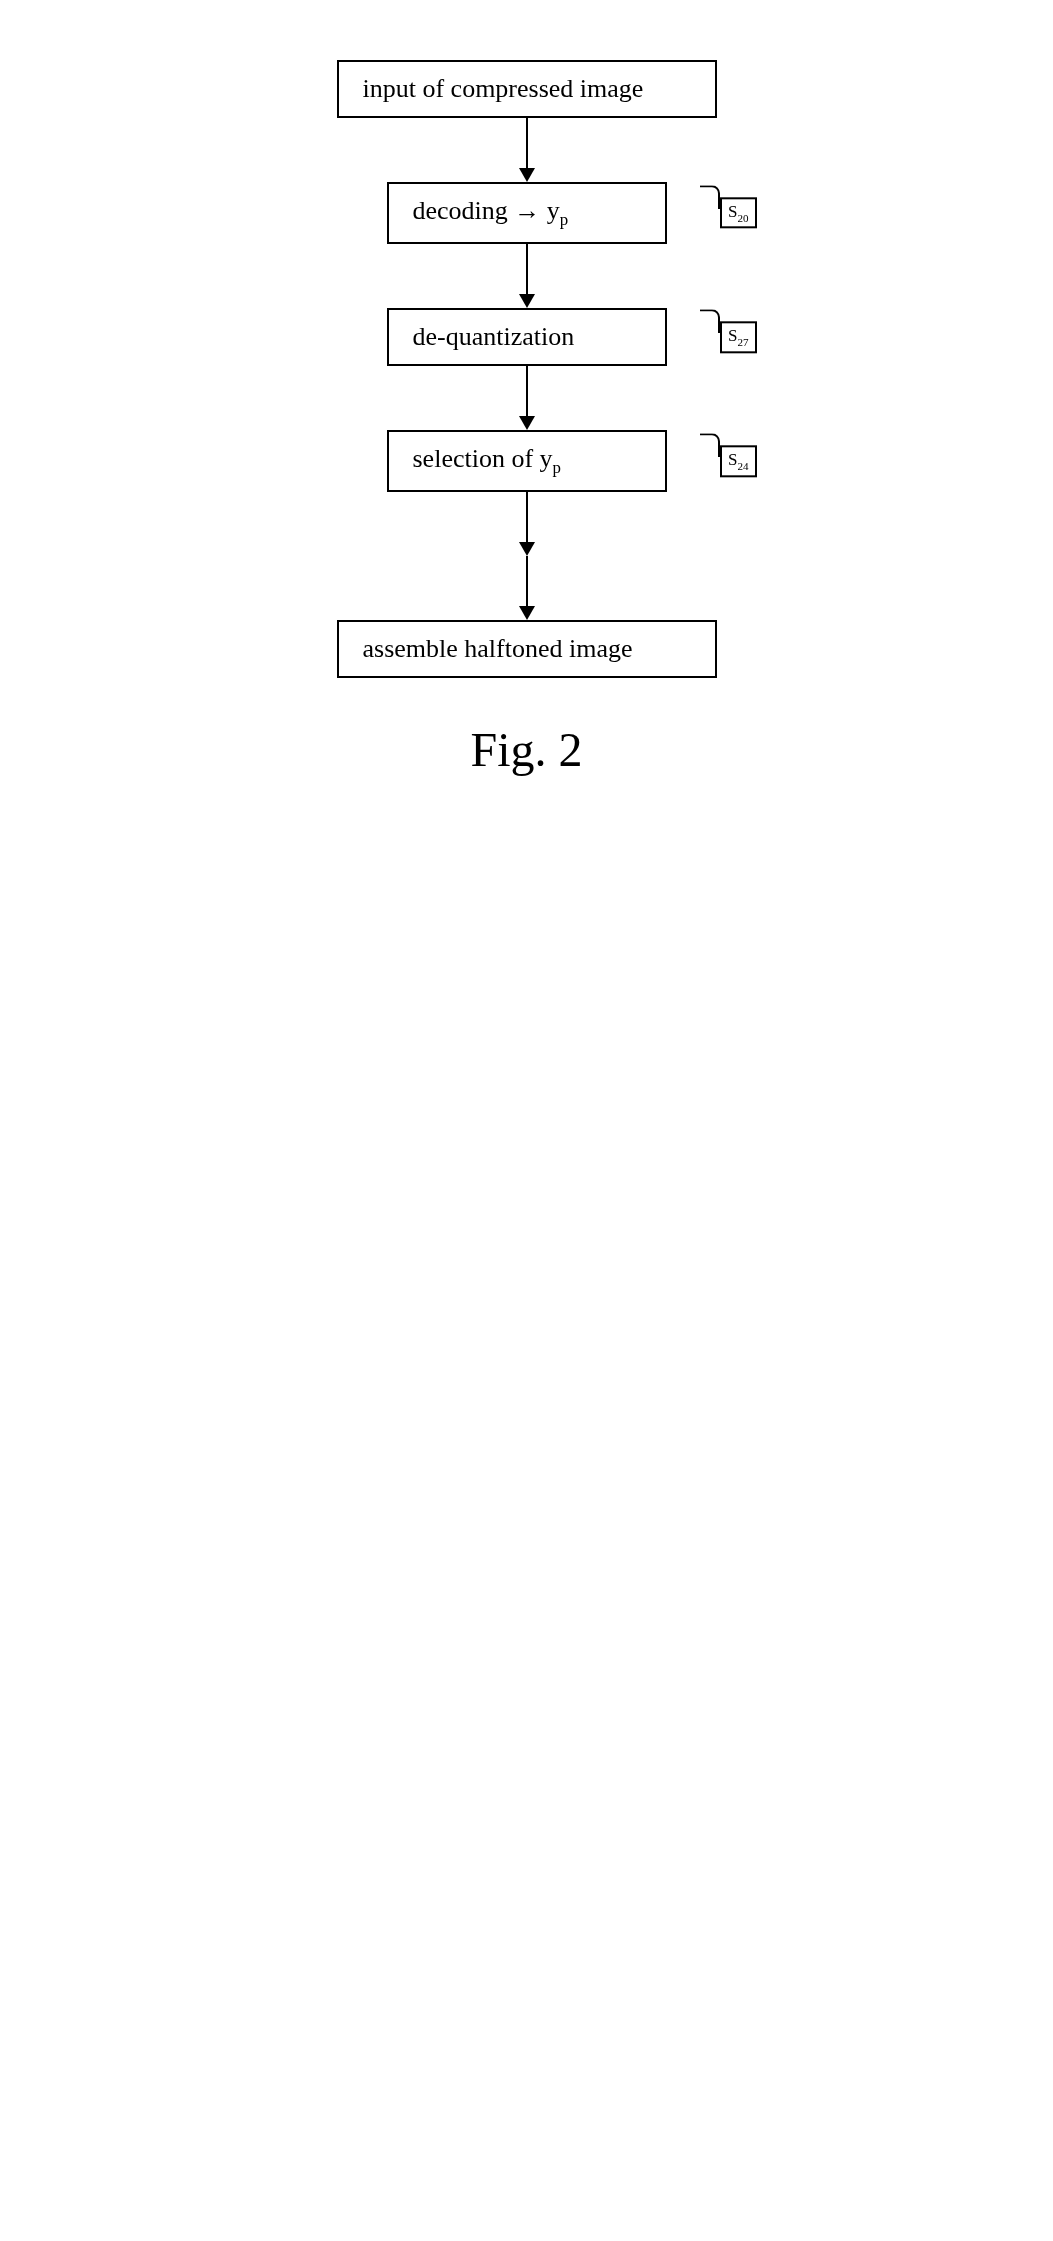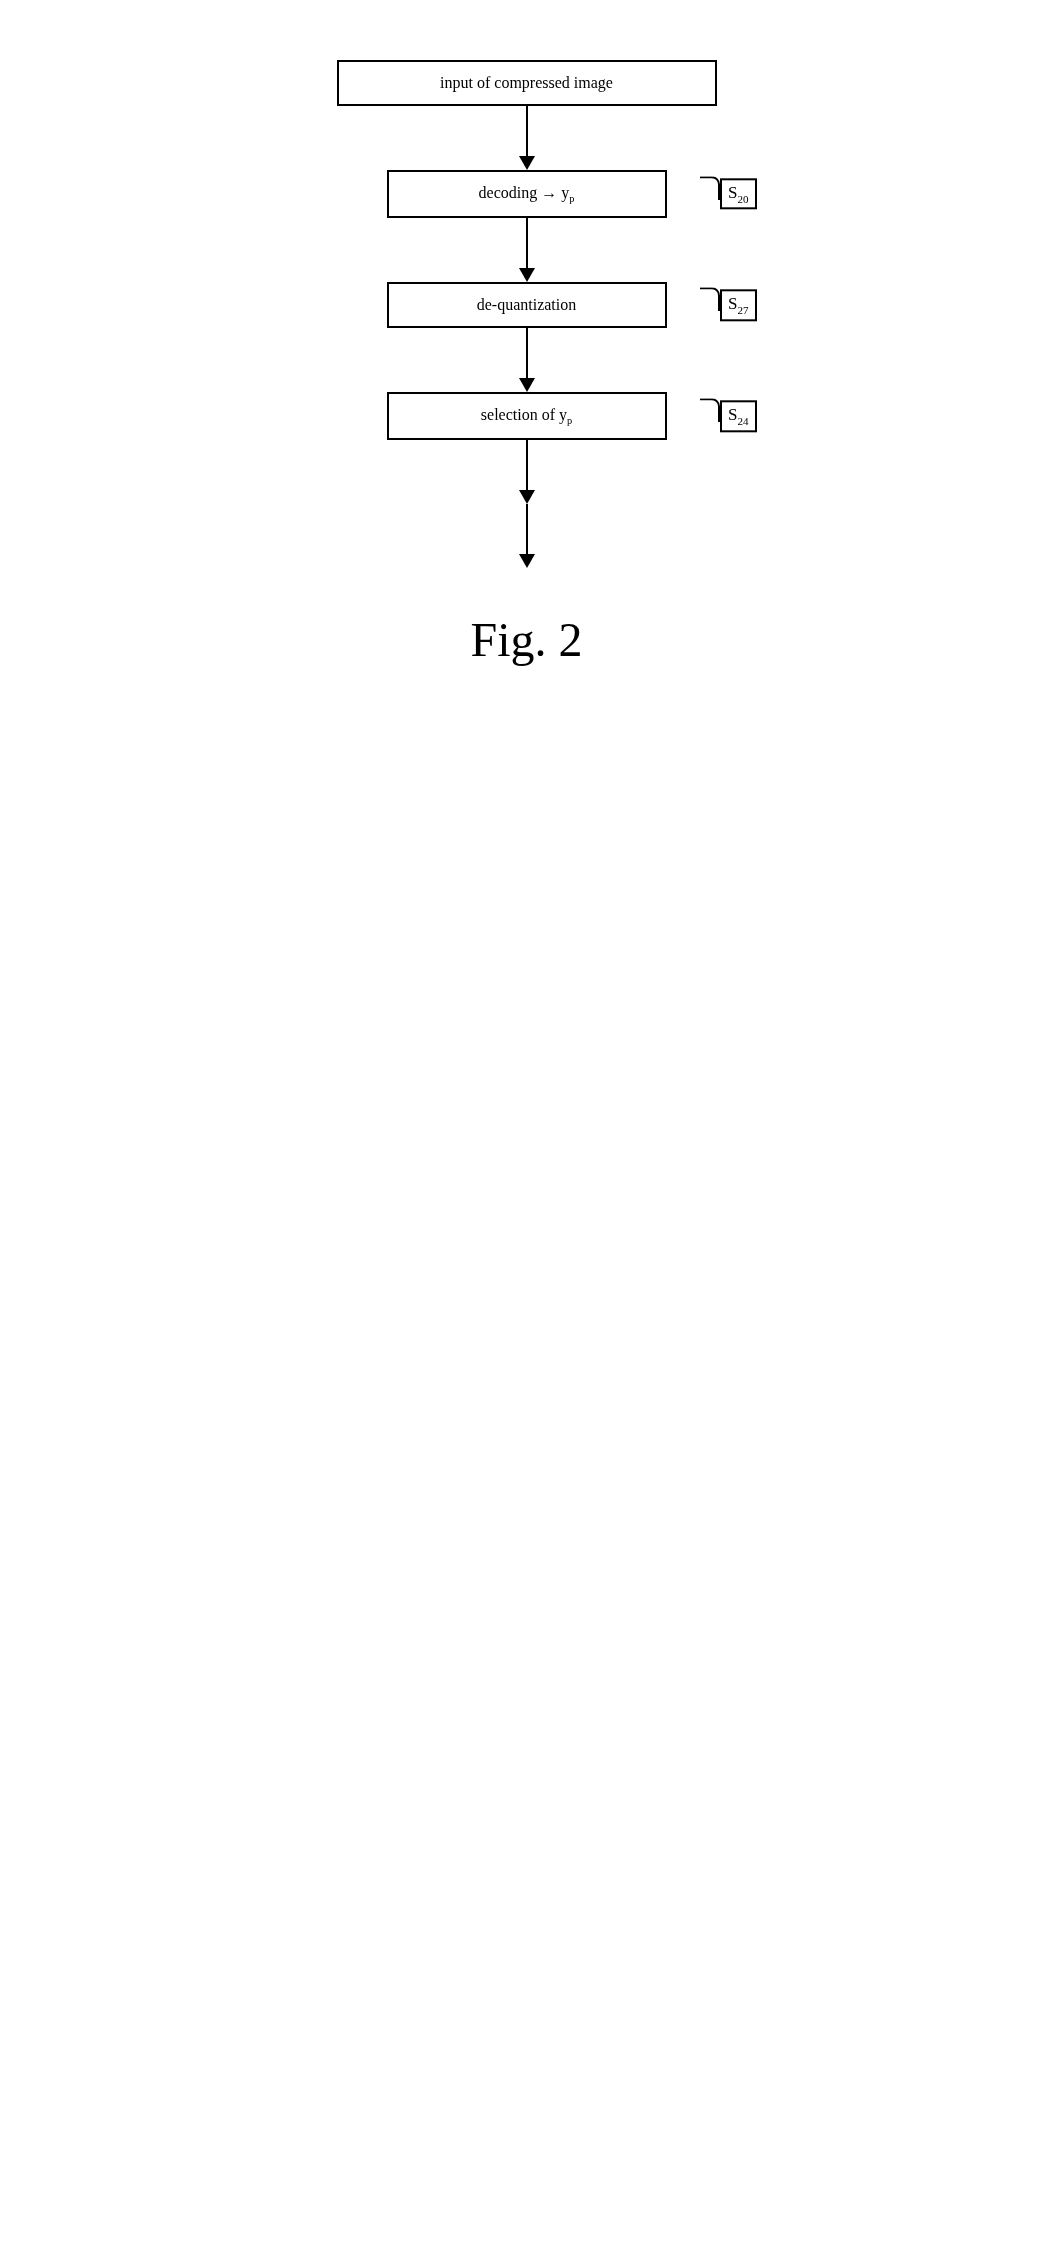--- a/index.html
+++ b/index.html
@@ -22,22 +22,22 @@
     .diagram-container {
       display: flex;
       flex-direction: column;
       align-items: center;
       width: 700px;
     }
 
     .flow-box {
       border: 2px solid #000;
       padding: 12px 24px;
-      text-align: center;
-      font-size: 16px;
+      text-align: left;
+      font-size: 26px;
       font-family: serif;
       background: #fff;
       position: relative;
       min-width: 280px;
     }
 
     .flow-box-wide {
       min-width: 380px;
     }
 
@@ -84,21 +84,21 @@
       font-size: 0.65em;
       vertical-align: sub;
     }
 
     .step-label-curved {
       position: absolute;
       right: -90px;
       top: 50%;
       transform: translateY(-50%);
       display: flex;
-      align-items: center;
+      align-items: flex-start;
       gap: 0;
     }
 
     .curved-line {
       width: 20px;
       height: 24px;
       border-top: 2px solid #000;
       border-right: 2px solid #000;
       border-radius: 0 8px 0 0;
       margin-top: -12px;
@@ -172,16 +172,21 @@
     <div class="arrow-line"></div>
     <div class="arrow-head"></div>
   </div>
 
 
   <div class="arrow-down">
     <div class="arrow-line"></div>
     <div class="arrow-head"></div>
   </div>
 
+  <div class="step-wrapper">
+    <div class="flow-box flow-box-wide">
+      <span>assemble halftoned image</span>
+    </div>
+  </div>
 
   <div class="fig-caption">Fig. 2</div>
 
 </div>
 
 </body></html>

